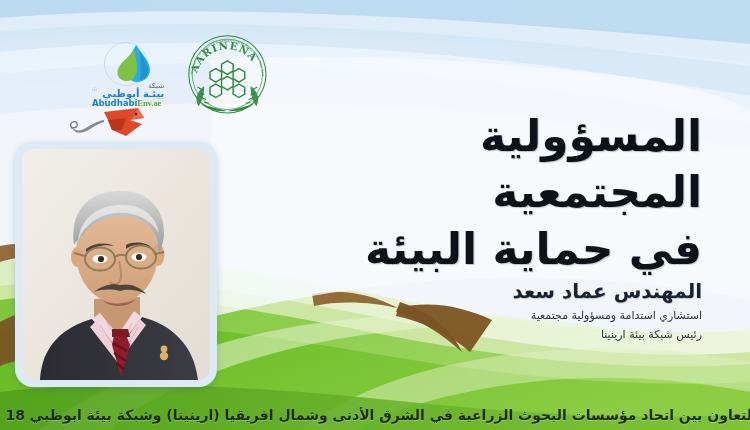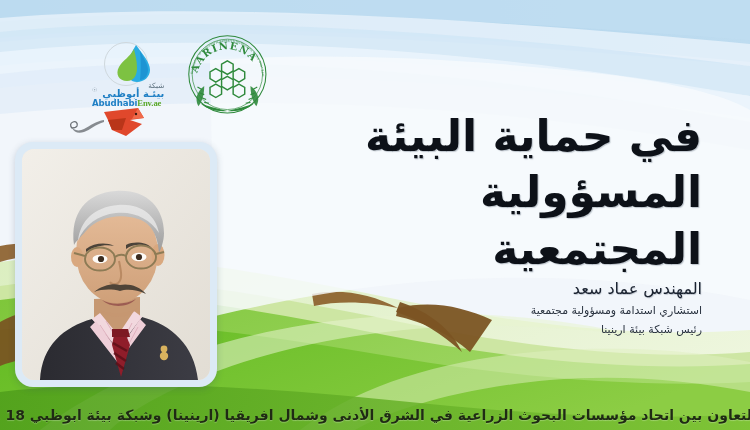--- a/index.html
+++ b/index.html
@@ -94,21 +94,21 @@
     letter-spacing:0px;
     text-shadow:1px 1px 1px rgba(120,130,145,.45);
   }
 
   
   .speaker-block{
     position:absolute;right:48px;top:278px;
     width:330px;text-align:right;direction:rtl;
   }
   .speaker-name{
-    font-size:16px;font-weight:normal;color:#1a2230;
+    font-size:20px;font-weight:bold;color:#1a2230;
     line-height:1.35;
     text-shadow:.6px .6px .7px rgba(130,140,155,.4);
   }
   .speaker-role{
     font-size:11px;color:#2a3340;line-height:1.55;margin-top:2px;
   }
 
   
   .footer-bar{
     position:absolute;left:0;bottom:0;width:750px;height:30px;
@@ -326,22 +326,22 @@
         <path d="M72,143 C80,136 92,134 98,136 C106,134 118,137 124,145 C114,140 104,140 98,142 C90,140 80,140 72,143 Z" fill="#4f4438"></path>
 
         <path d="M80,151 C88,156 104,156 114,150 C106,159 88,159 80,151 Z" fill="#9c5c52"></path>
 
         <path d="M76,160 C86,166 104,166 116,159 C108,170 86,171 76,160 Z" fill="#c79672" opacity=".6"></path>
       </svg>
     </div>
   </div>
 
   <div class="title-block">
+    <div class="title-line">المسؤولية المجتمعية</div>
     <div class="title-line">في حماية البيئة</div>
-    <div class="title-line">المسؤولية المجتمعية</div>
   </div>
 
   <div class="speaker-block">
     <div class="speaker-name">المهندس عماد سعد</div>
     <div class="speaker-role">استشاري استدامة ومسؤولية مجتمعية</div>
     <div class="speaker-role">رئيس شبكة بيئة ارينينا</div>
   </div>
 
   <div class="footer-bar">
     <div class="footer-text">في إطار التعاون بين اتحاد مؤسسات البحوث الزراعية في الشرق الأدنى وشمال افريقيا (ارينينا) وشبكة بيئة ابوظبي 18 مايو 2024</div>

